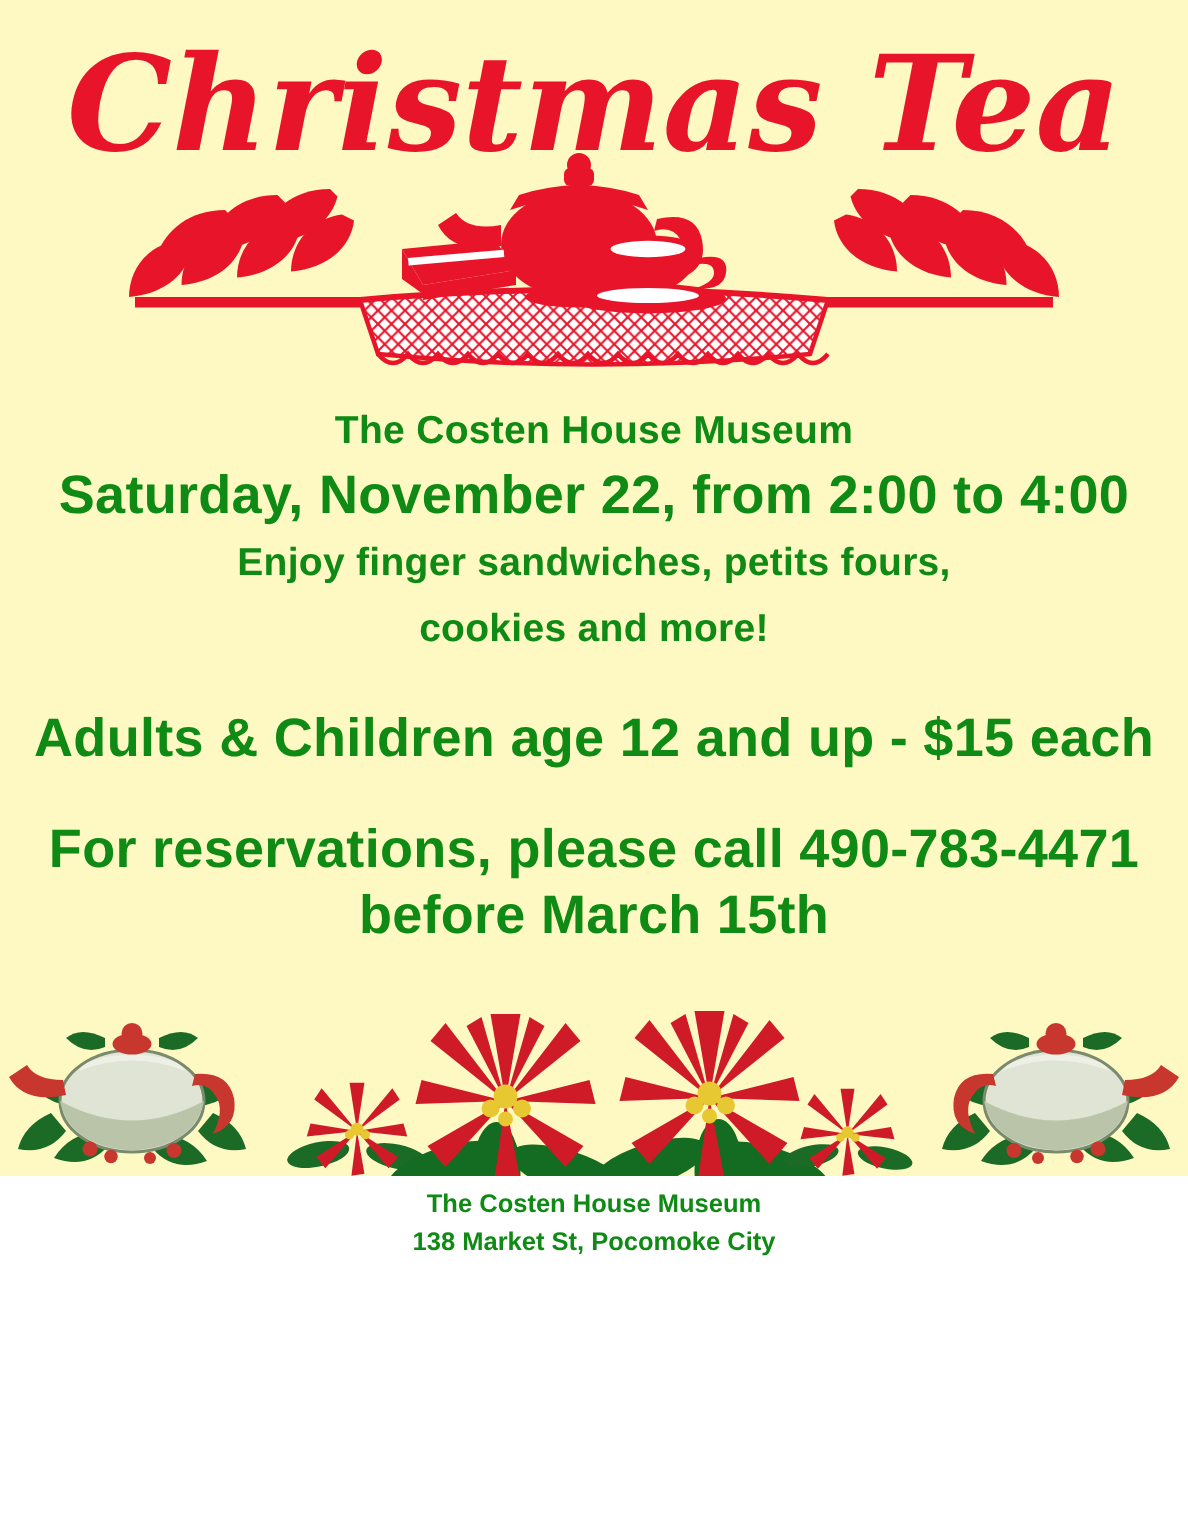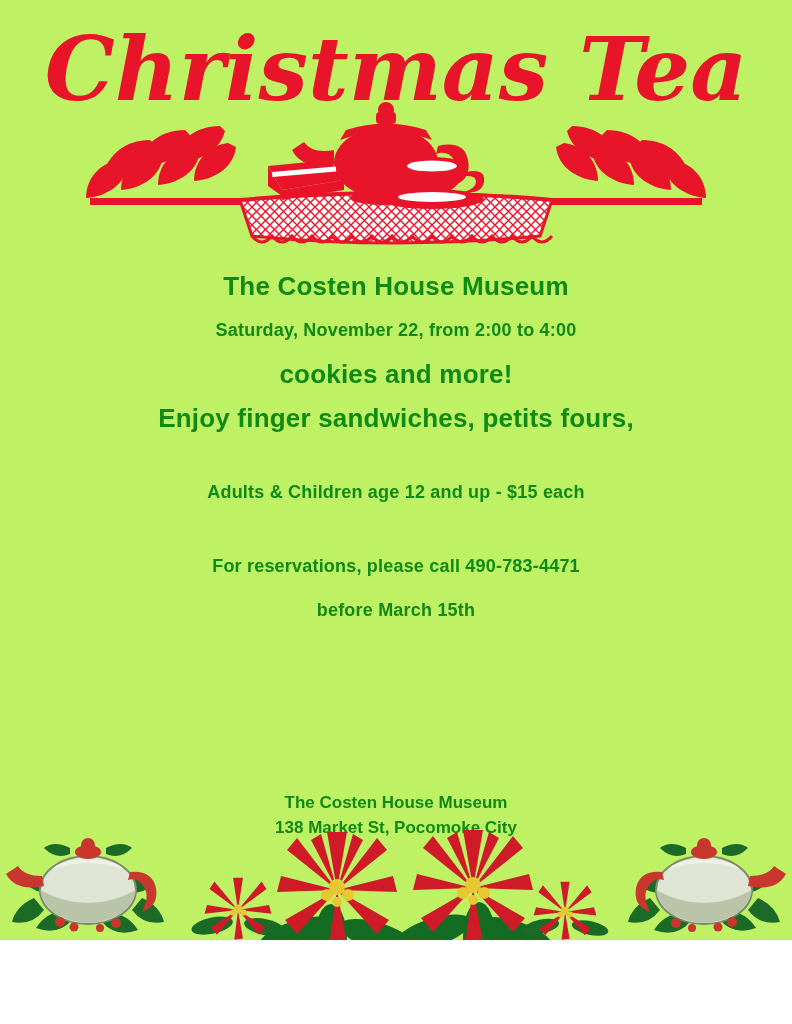--- a/index.html
+++ b/index.html
@@ -11,22 +11,22 @@
     height: 1024px;
     background: #ffffff;
     font-family: "Liberation Sans", sans-serif;
     overflow: hidden;
     position: relative;
   }
 
   .flyer {
     position: relative;
     width: 792px;
-    height: 940px;
-    background: #bef264;
+    height: 784px;
+    background: #fef9c3;
   }
 
   
   .header-art {
     position: relative;
     width: 792px;
     height: 255px;
   }
   .header-svg {
     display: block;
@@ -44,21 +44,21 @@
   }
   .line {
     color: #0f8a14;
     font-weight: bold;
     font-size: 26px;
     line-height: 44px;
     letter-spacing: 0.2px;
     white-space: nowrap;
   }
   .line.big {
-    font-size: 18px;
+    font-size: 36px;
   }
   .spacer-md {
     height: 30px;
   }
 
   .address-block {
     position: absolute;
     top: 790px;
     left: 0;
     width: 792px;
@@ -160,22 +160,22 @@
         <path d="M466 172 q20 -4 18 10 q-2 12 -20 10 q12 -4 12 -10 q0 -7 -10 -6 Z"></path>
         <ellipse cx="432" cy="199" rx="52" ry="10"></ellipse>
         <ellipse cx="432" cy="197" rx="34" ry="5" fill="#ffffff"></ellipse>
       </g>
     </svg>
   </div>
 
   <div class="body-text">
     <div class="line">The Costen House Museum</div>
     <div class="line big">Saturday, November 22, from 2:00 to 4:00</div>
+    <div class="line">Enjoy finger sandwiches, petits fours,</div>
     <div class="line">cookies and more!</div>
-    <div class="line">Enjoy finger sandwiches, petits fours,</div>
 
     <div class="spacer-md"></div>
 
     <div class="line big">Adults &amp; Children age 12 and up - $15 each</div>
 
     <div class="spacer-md"></div>
 
     <div class="line big">For reservations,  please call 490-783-4471</div>
     <div class="line big">before March 15th</div>
   </div>

